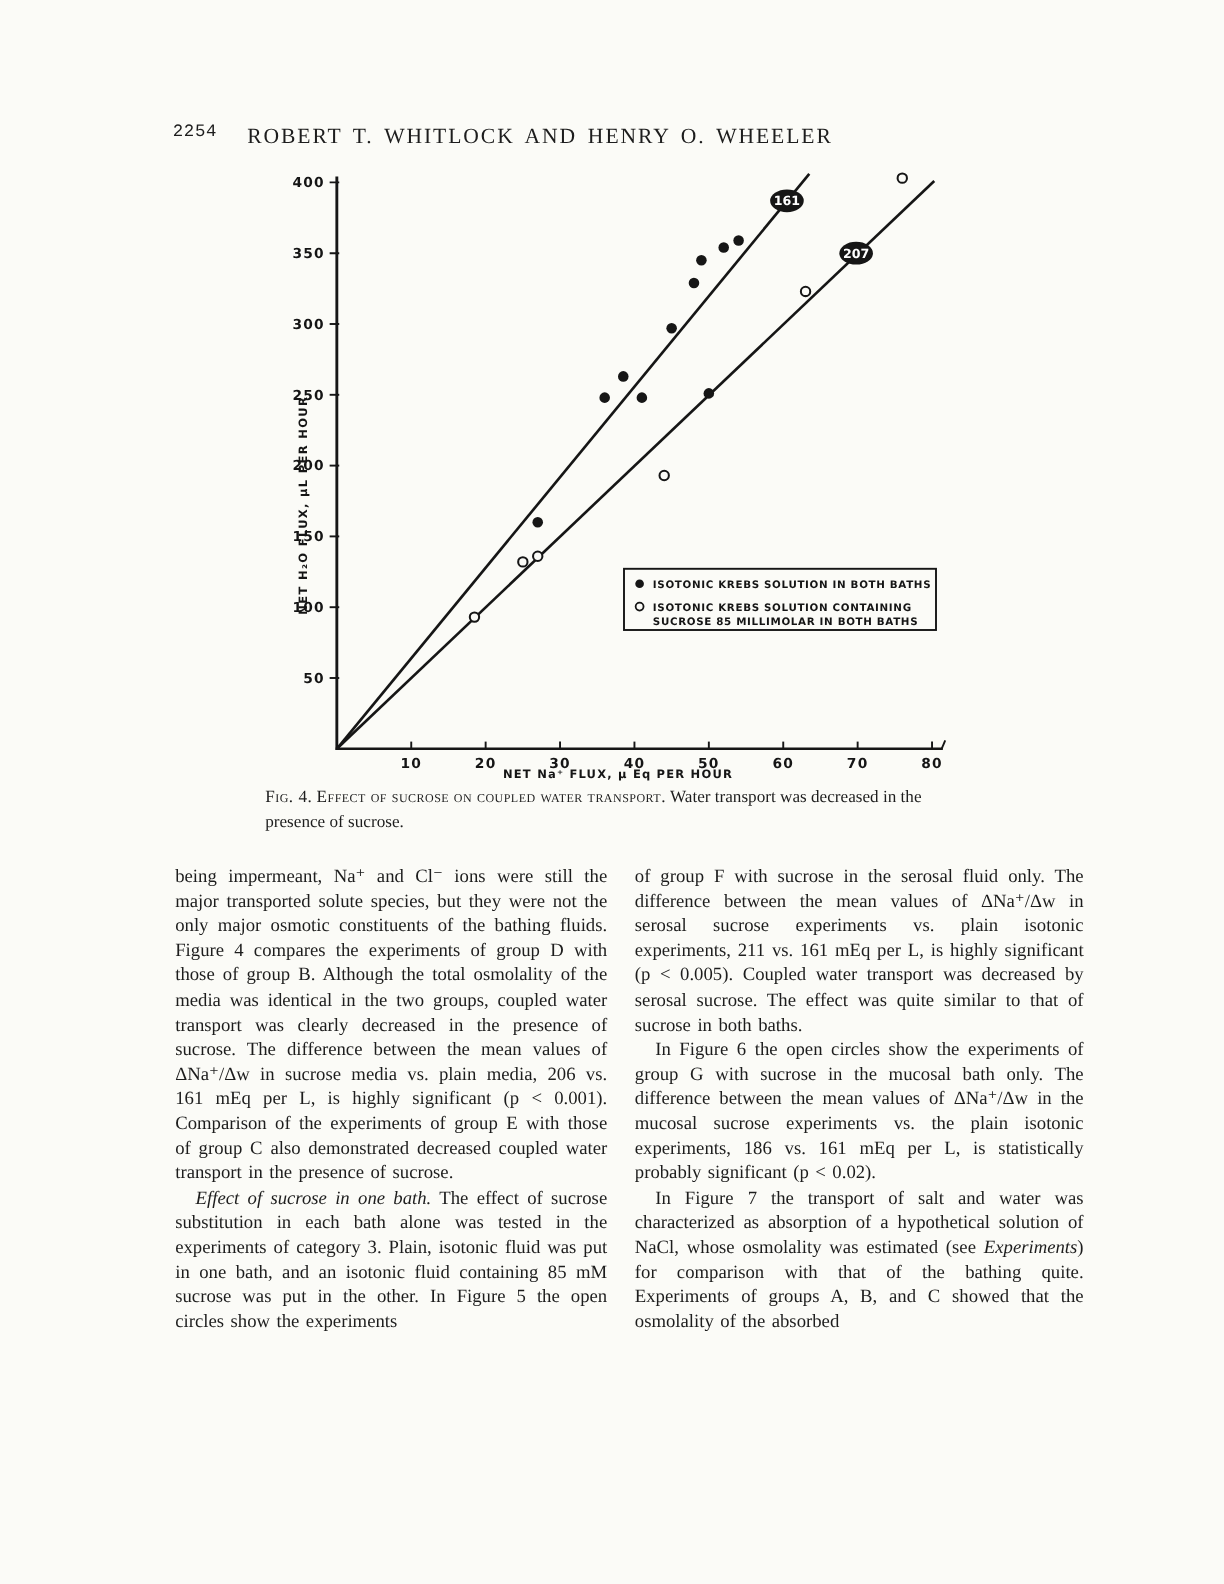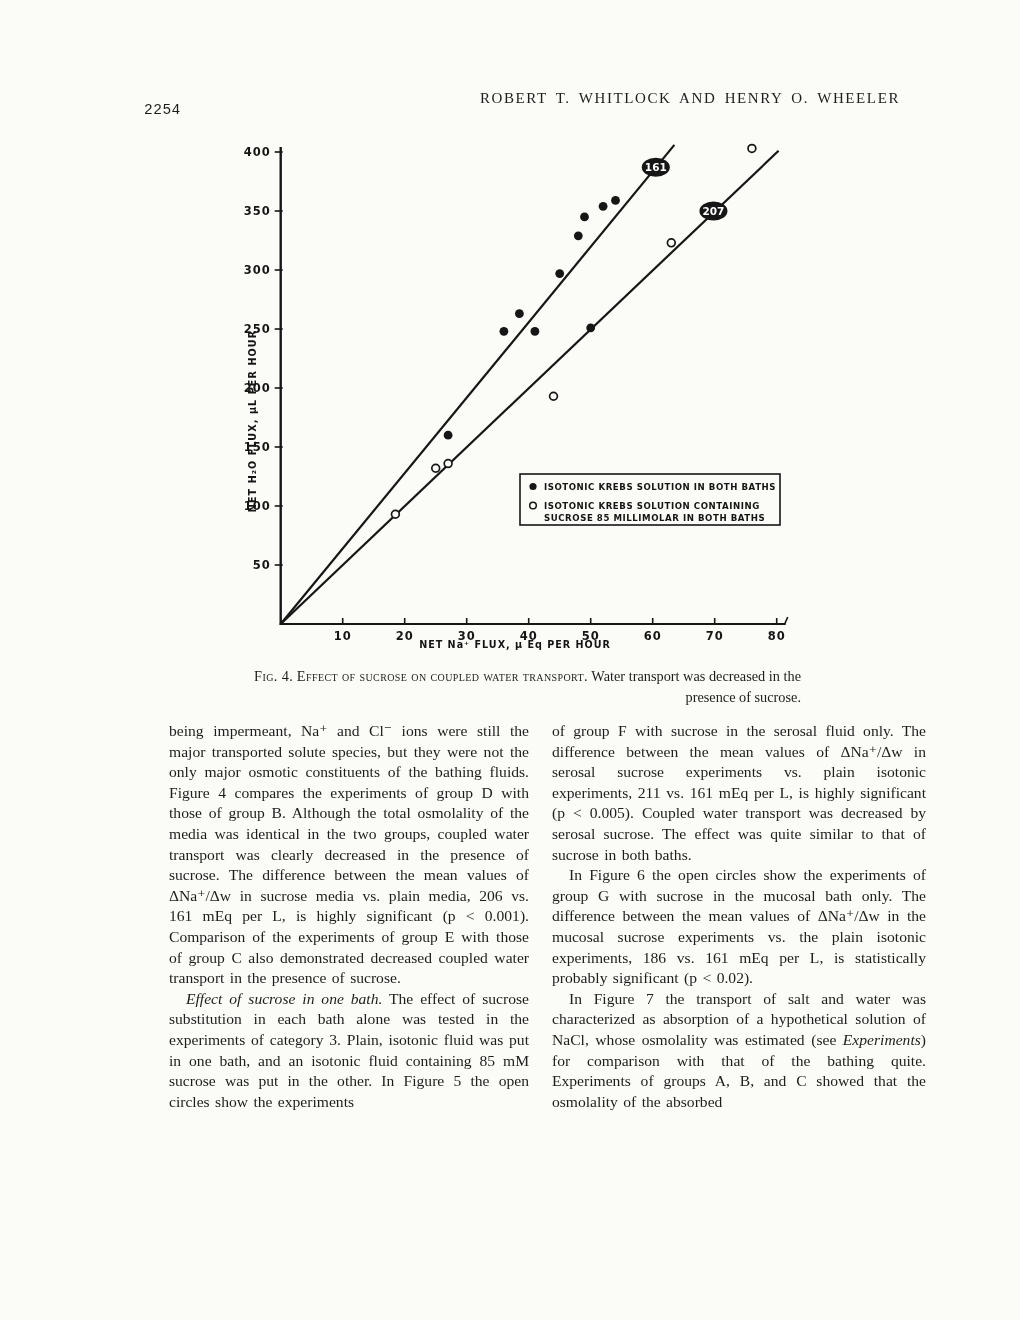--- a/index.html
+++ b/index.html
@@ -4,28 +4,28 @@
 <style>
   html,body{margin:0;padding:0;}
   body{
     width:1020px;height:1320px;position:relative;
     background:#fbfbf7;color:#1d1d1d;
     font-family:"Liberation Serif","DejaVu Serif",serif;
     overflow:hidden;
   }
   .page{position:absolute;inset:0;}
   .pagenum{position:absolute;left:144px;top:102px;font-size:14.5px;letter-spacing:.5px;font-family:Liberation Mono, monospace;}
-  .runtitle{position:absolute;left:0;right:120px;top:90px;text-align:right;
-    font-size:15px;letter-spacing:1.6px;word-spacing:3px;}
+  .runtitle{position:absolute;left:0;right:120px;top:103px;text-align:center;
+    font-size:18px;letter-spacing:1.6px;word-spacing:3px;}
   .chartwrap{position:absolute;left:230px;top:135px;width:580px;height:522px;}
-  .caption{position:absolute;left:221px;top:654px;width:580px;text-align:right;
-    font-size:14.3px;line-height:21px;margin-top:12px;}
+  .caption{position:absolute;left:221px;top:654px;width:580px;text-align:left;
+    font-size:14.3px;line-height:21px;}
   .caption .sc{font-variant:small-caps;letter-spacing:.4px;}
   .cols{position:absolute;top:721px;left:146px;}
-  .col{position:absolute;top:0;margin-left:23px;}
+  .col{position:absolute;top:0;}
   .col-l{left:0;width:360px;}
   .col-r{left:383px;width:374px;}
   .col p{margin:0;font-size:15.6px;line-height:20.6px;text-align:justify;word-spacing:1.5px;}
   .col p.ind{text-indent:17px;}
   .col i{}
   svg text{font-family:"DejaVu Sans",sans-serif;fill:#151515;}
 </style>
 </head>
 <body>
 

